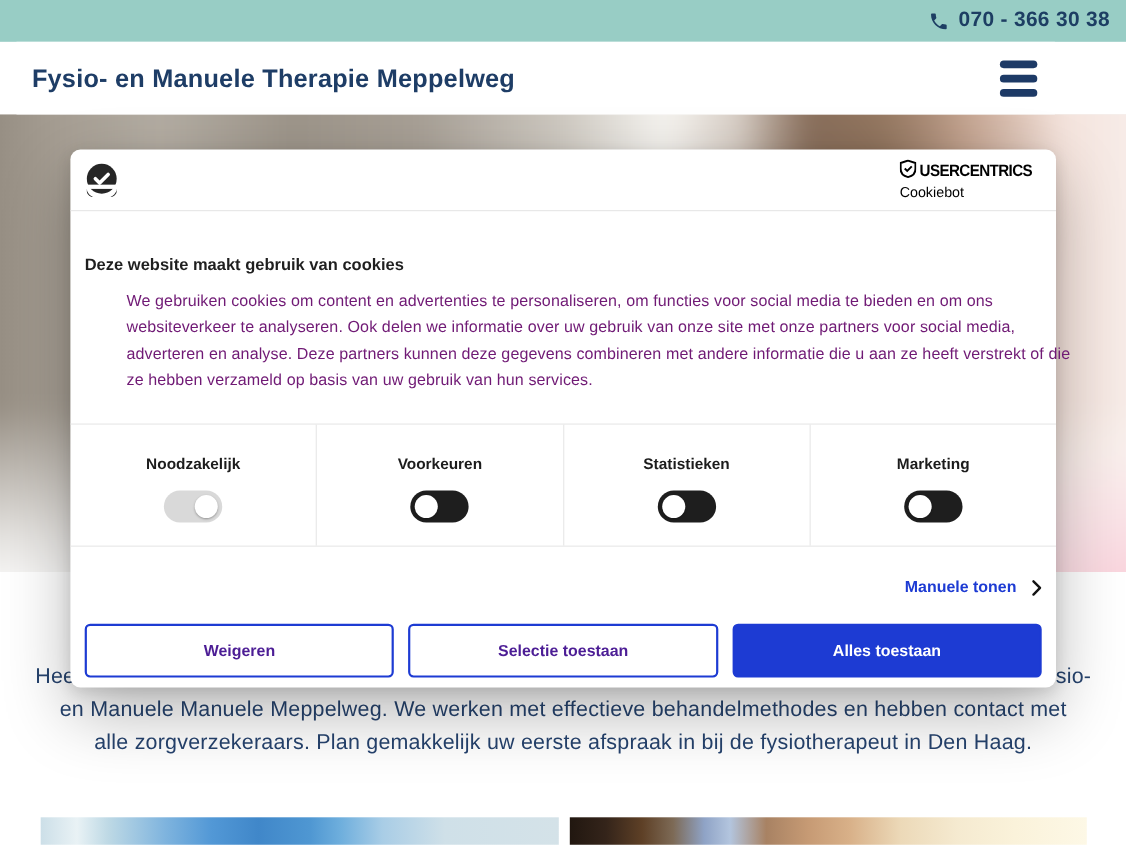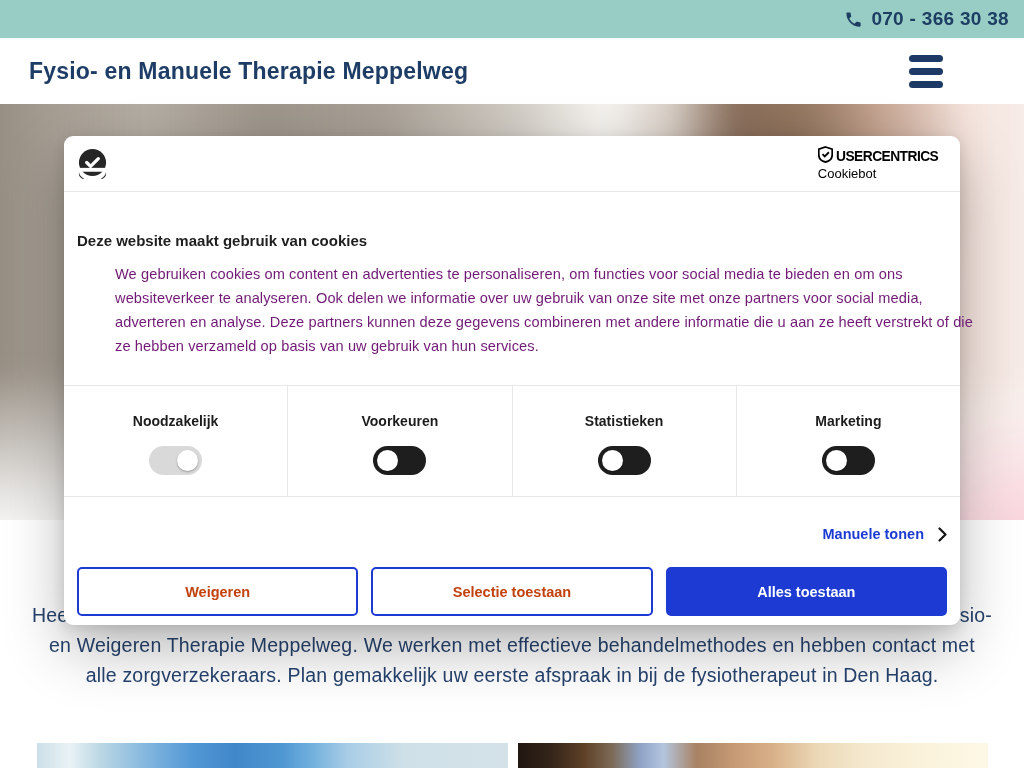--- a/index.html
+++ b/index.html
@@ -146,21 +146,21 @@
 
   .cb-buttons {
     position: absolute; left: 13px; top: 431px; width: 870px; height: 49px;
     display: flex; gap: 13px;
   }
   .cb-btn {
     flex: 1; height: 49px; border-radius: 5px; font-size: 14.5px; font-weight: 700;
     display: flex; align-items: center; justify-content: center;
     font-family: "Liberation Sans", "DejaVu Sans", sans-serif; cursor: pointer;
   }
-  .cb-btn.outline { background: #ffffff; border: 2px solid #1d3bd3; color: #c2410c; }
+  .cb-btn.outline { background: #ffffff; border: 2px solid #1d3bd3; color: #4c1d95; }
   .cb-btn.filled { background: #1d3bd3; border: 2px solid #1d3bd3; color: #ffffff; }
 </style>
 </head>
 <body>
 
 <div class="topbar">
   <div class="phone">
     <span>
       <svg width="19" height="19" viewBox="0 0 24 24" fill="#1d3e63">
         <path d="M6.62 10.79c1.44 2.83 3.76 5.14 6.59 6.59l2.2-2.2c.27-.27.67-.36 1.02-.24 1.12.37 2.33.57 3.57.57.55 0 1 .45 1 1V20c0 .55-.45 1-1 1-9.39 0-17-7.61-17-17 0-.55.45-1 1-1h3.5c.55 0 1 .45 1 1 0 1.25.2 2.45.57 3.57.11.35.03.74-.25 1.02l-2.2 2.2z"></path>
@@ -181,21 +181,21 @@
 
 <div class="hero">
   <div class="hero-img"></div>
 </div>
 
 <div class="intro">
   <div class="line1">
     <span>Hee</span>
     <span>sio-</span>
   </div>
-  <div>en Weigeren Therapie Meppelweg. We werken met effectieve behandelmethodes en hebben contact met</div>
+  <div>en Manuele Manuele Meppelweg. We werken met effectieve behandelmethodes en hebben contact met</div>
   <div>alle zorgverzekeraars. Plan gemakkelijk uw eerste afspraak in bij de fysiotherapeut in Den Haag.</div>
 </div>
 
 <div class="bottom-images">
   <div class="photo photo-left"></div>
   <div class="photo photo-right"></div>
 </div>
 
 <div class="cb-dialog">
 

